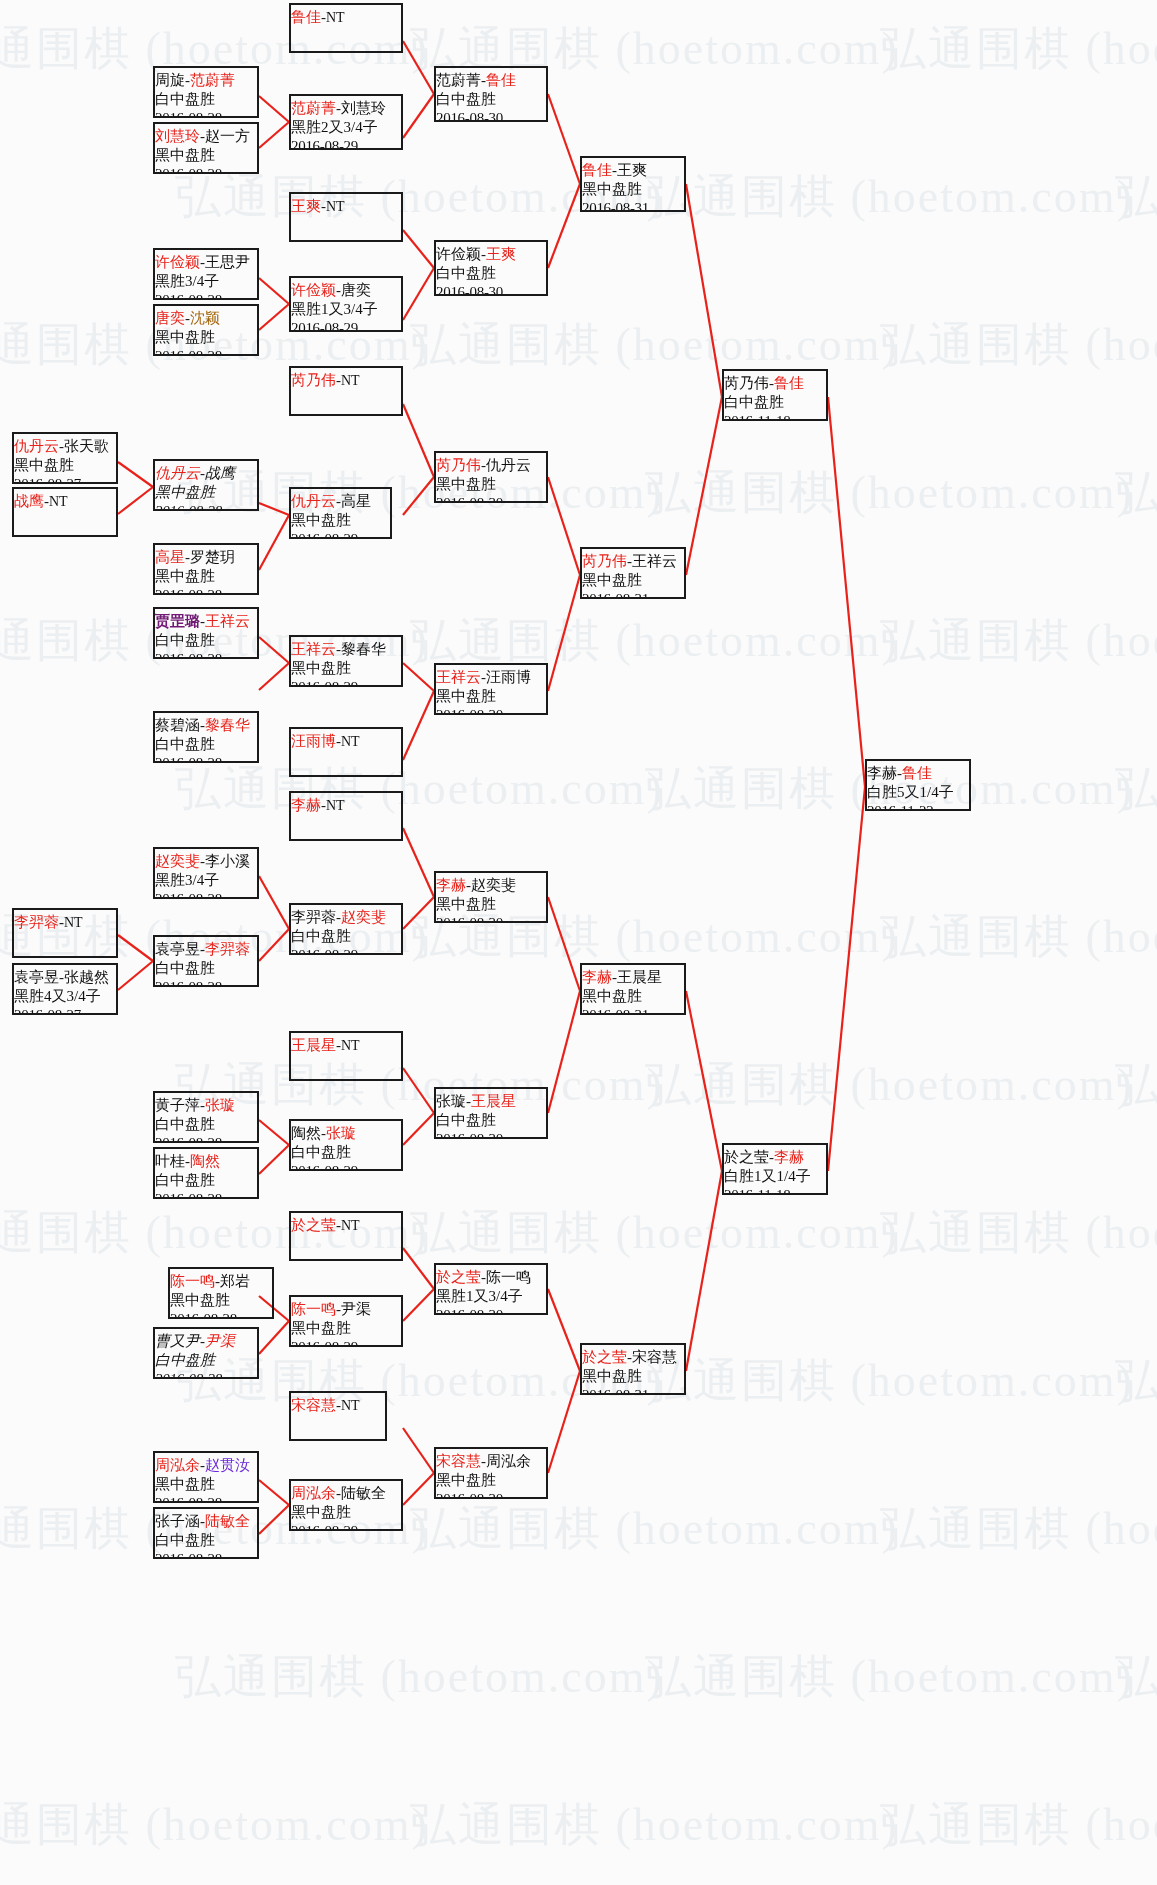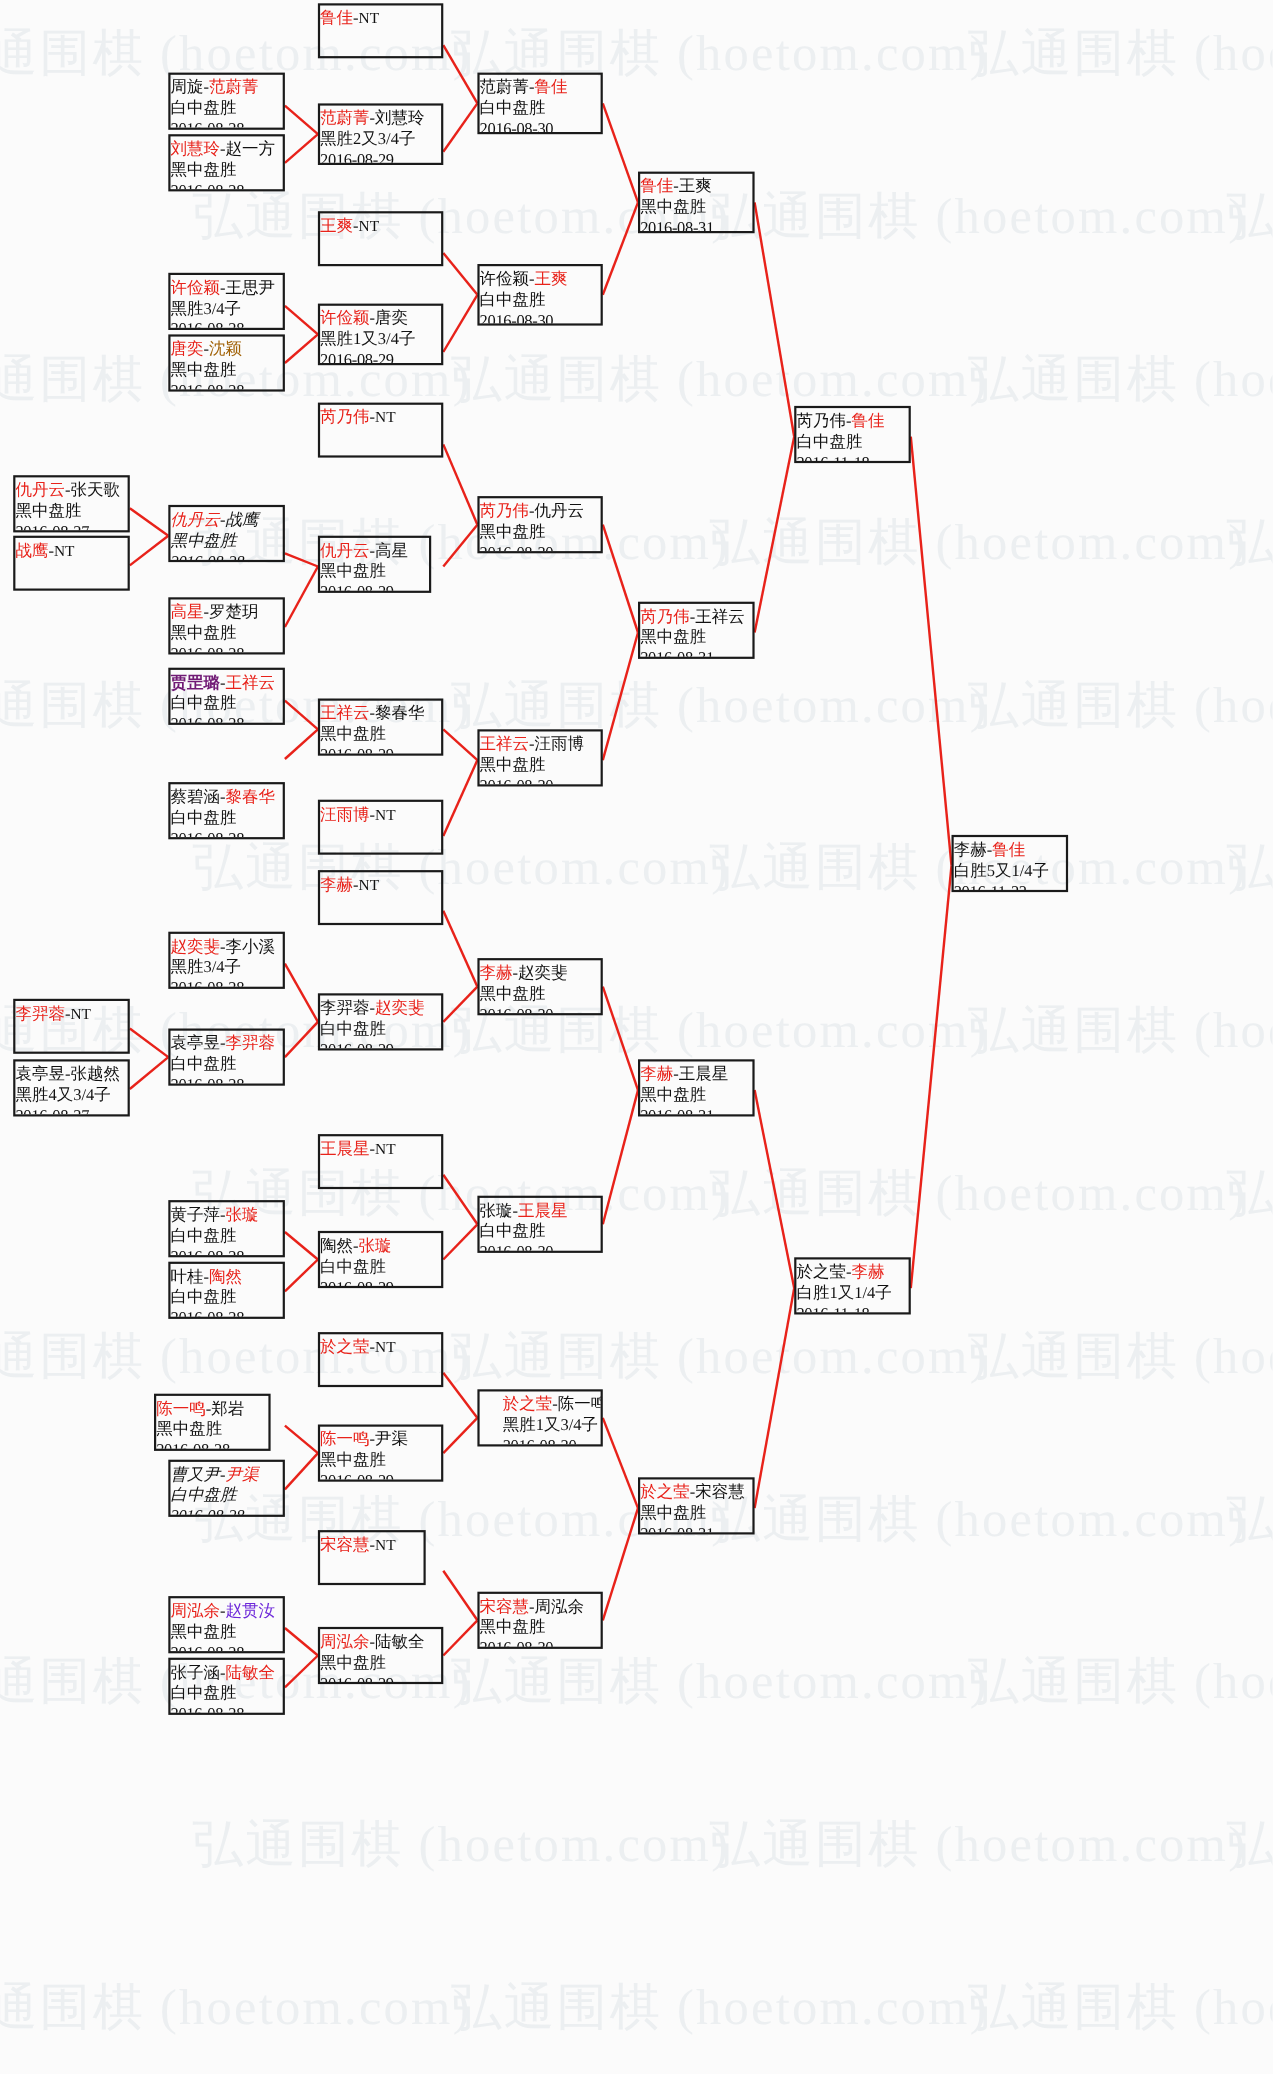--- a/index.html
+++ b/index.html
@@ -334,36 +334,36 @@
         <div class="dt">2016-08-30</div>
       </div>
       <div class="box" style="left: 580px; top: 963px; width: 106px; height: 52px; border-color: rgb(26, 26, 26);">
         <div class="pair"><span class="red" style="color: rgb(232, 34, 26);">李赫</span><span>-</span><span class="blk" style="color: rgb(17, 17, 17);">王晨星</span></div>
         <div class="res">黑中盘胜</div>
         <div class="dt">2016-08-31</div>
       </div>
       <div class="box" style="left: 289px; top: 1211px; width: 114px; height: 50px; border-color: rgb(26, 26, 26);">
         <div class="pair"><span class="red" style="color: rgb(232, 34, 26);">於之莹</span><span>-</span><span class="nt" style="color: rgb(17, 17, 17);">NT</span></div>
       </div>
-      <div class="box" style="left: 140px; top: 1267px; width: 106px; height: 52px; border-color: rgb(26, 26, 26);">
+      <div class="box" style="left: 168px; top: 1267px; width: 106px; height: 52px; border-color: rgb(26, 26, 26);">
         <div class="pair"><span class="red" style="color: rgb(232, 34, 26);">陈一鸣</span><span>-</span><span class="blk" style="color: rgb(17, 17, 17);">郑岩</span></div>
         <div class="res">黑中盘胜</div>
         <div class="dt">2016-08-28</div>
       </div>
       <div class="box" style="left: 153px; top: 1327px; width: 106px; height: 52px; border-color: rgb(26, 26, 26); font-style: italic;">
         <div class="pair"><span class="blk" style="color: rgb(17, 17, 17);">曹又尹</span><span>-</span><span class="red" style="color: rgb(232, 34, 26);">尹渠</span></div>
         <div class="res">白中盘胜</div>
         <div class="dt">2016-08-28</div>
       </div>
       <div class="box" style="left: 289px; top: 1295px; width: 114px; height: 52px; border-color: rgb(26, 26, 26);">
         <div class="pair"><span class="red" style="color: rgb(232, 34, 26);">陈一鸣</span><span>-</span><span class="blk" style="color: rgb(17, 17, 17);">尹渠</span></div>
         <div class="res">黑中盘胜</div>
         <div class="dt">2016-08-29</div>
       </div>
-      <div class="box" style="left: 434px; top: 1263px; width: 114px; height: 52px; border-color: rgb(26, 26, 26); padding-left: 21px;">
+      <div class="box" style="left: 434px; top: 1263px; width: 114px; height: 52px; border-color: rgb(26, 26, 26);">
         <div class="pair"><span class="red" style="color: rgb(232, 34, 26);">於之莹</span><span>-</span><span class="blk" style="color: rgb(17, 17, 17);">陈一鸣</span></div>
         <div class="res">黑胜1又3/4子</div>
         <div class="dt">2016-08-30</div>
       </div>
       <div class="box" style="left: 289px; top: 1391px; width: 98px; height: 50px; border-color: rgb(26, 26, 26);">
         <div class="pair"><span class="red" style="color: rgb(232, 34, 26);">宋容慧</span><span>-</span><span class="nt" style="color: rgb(17, 17, 17);">NT</span></div>
       </div>
       <div class="box" style="left: 153px; top: 1451px; width: 106px; height: 52px; border-color: rgb(26, 26, 26);">
         <div class="pair"><span class="red" style="color: rgb(232, 34, 26);">周泓余</span><span>-</span><span class="blk" style="color: #6d28d9;">赵贯汝</span></div>
         <div class="res">黑中盘胜</div>

